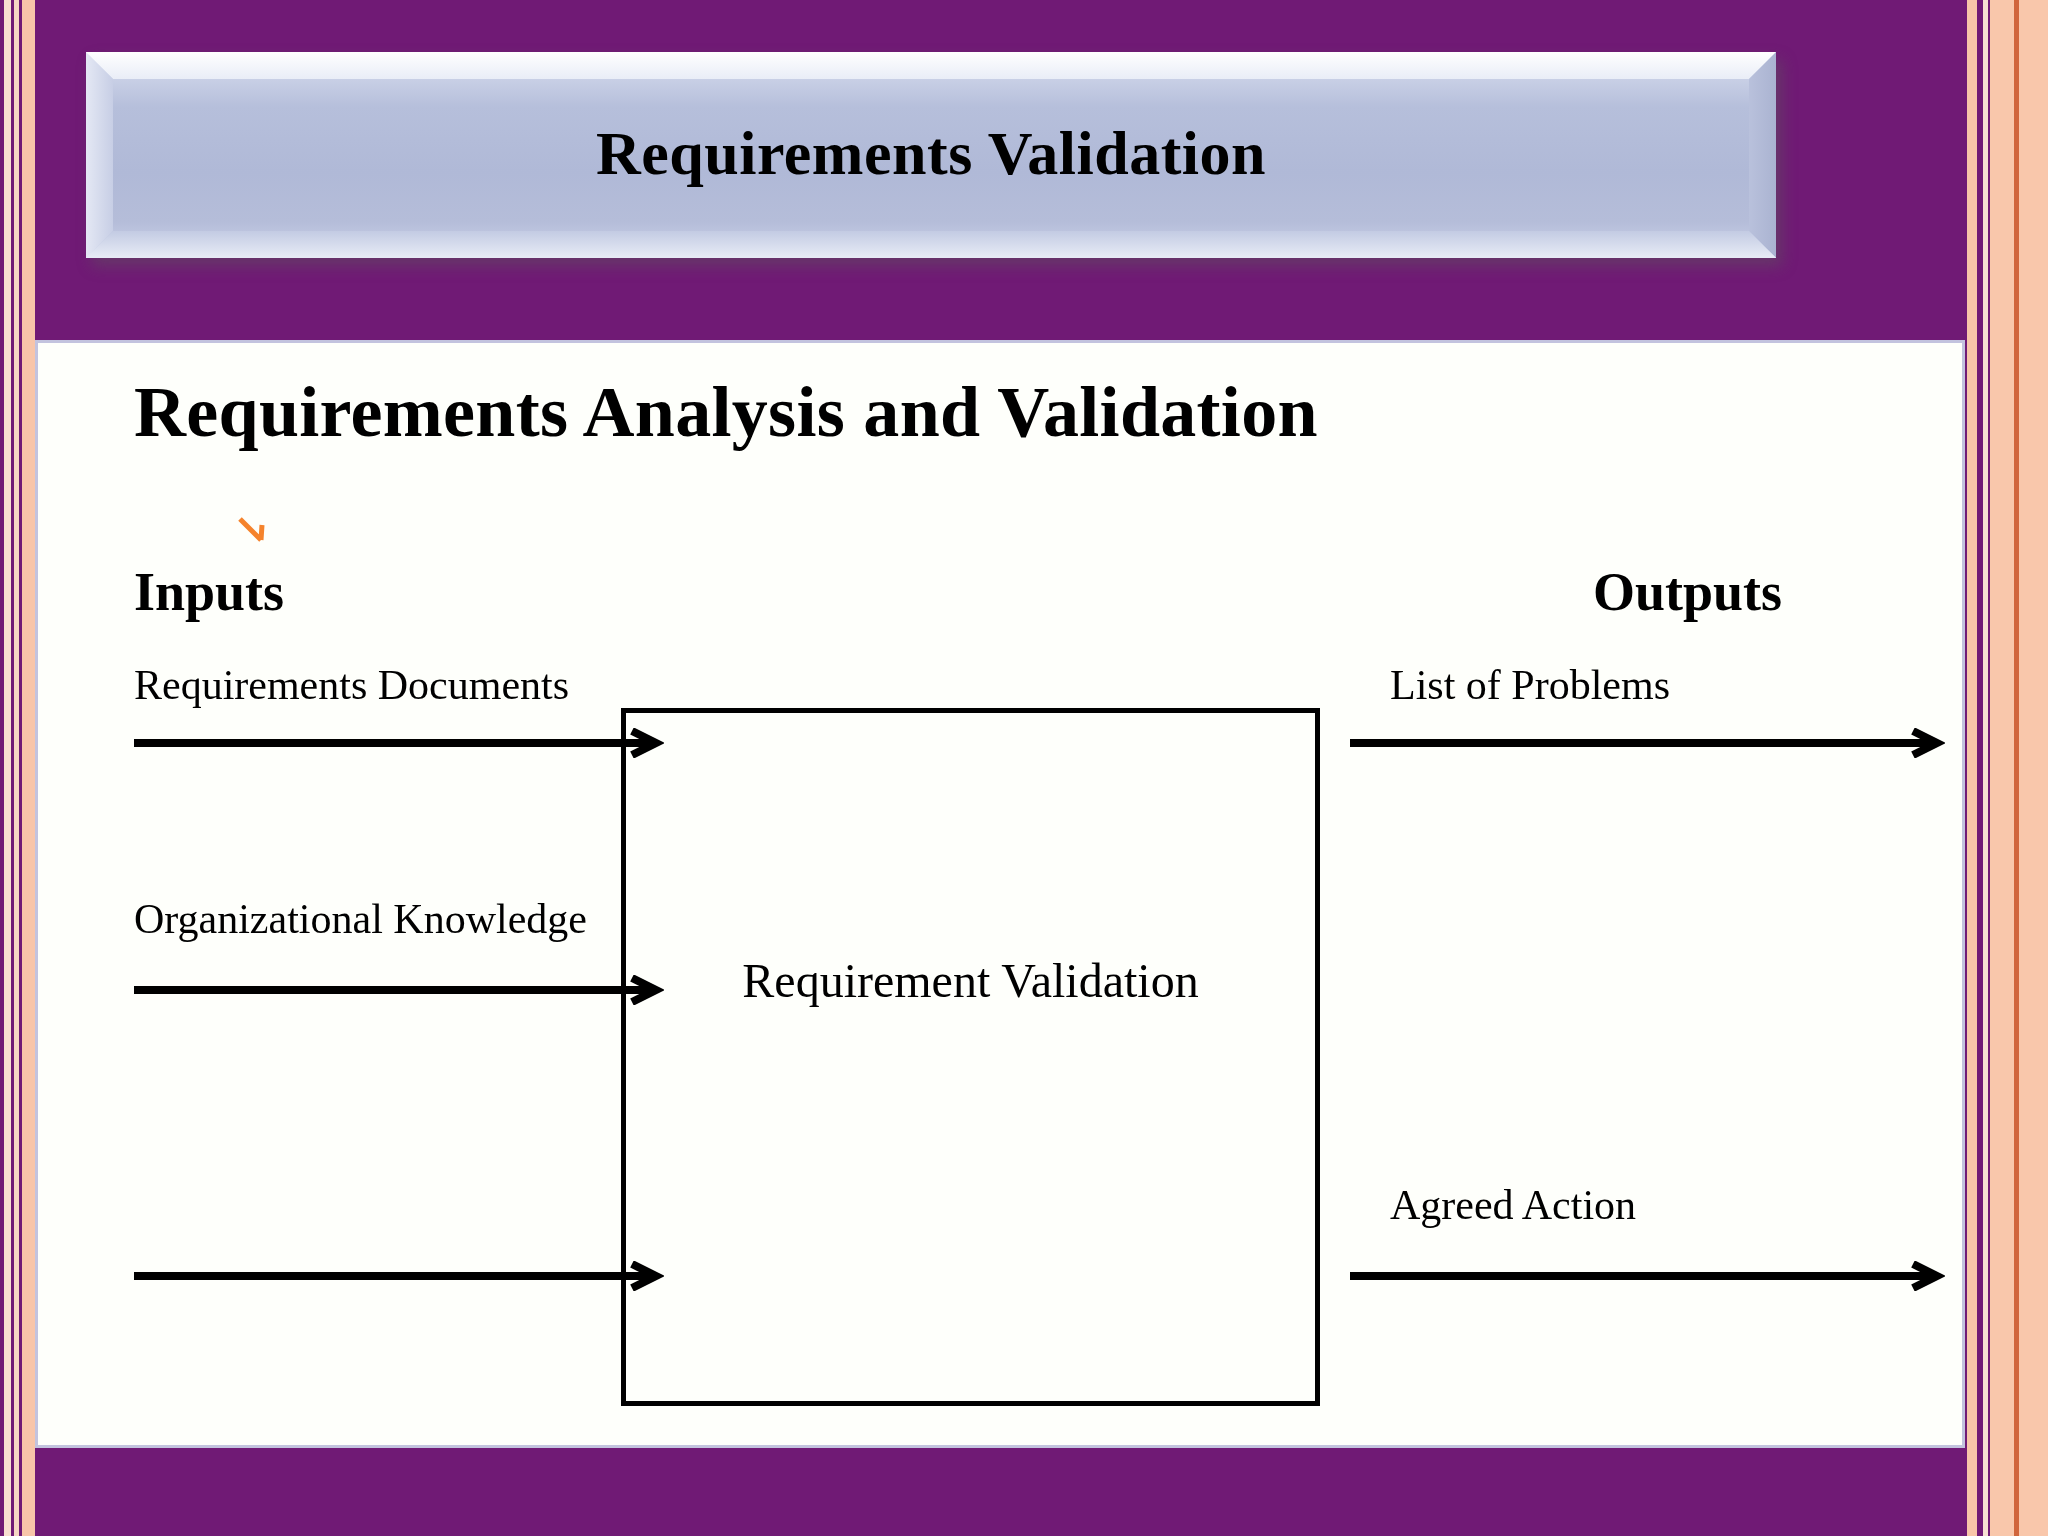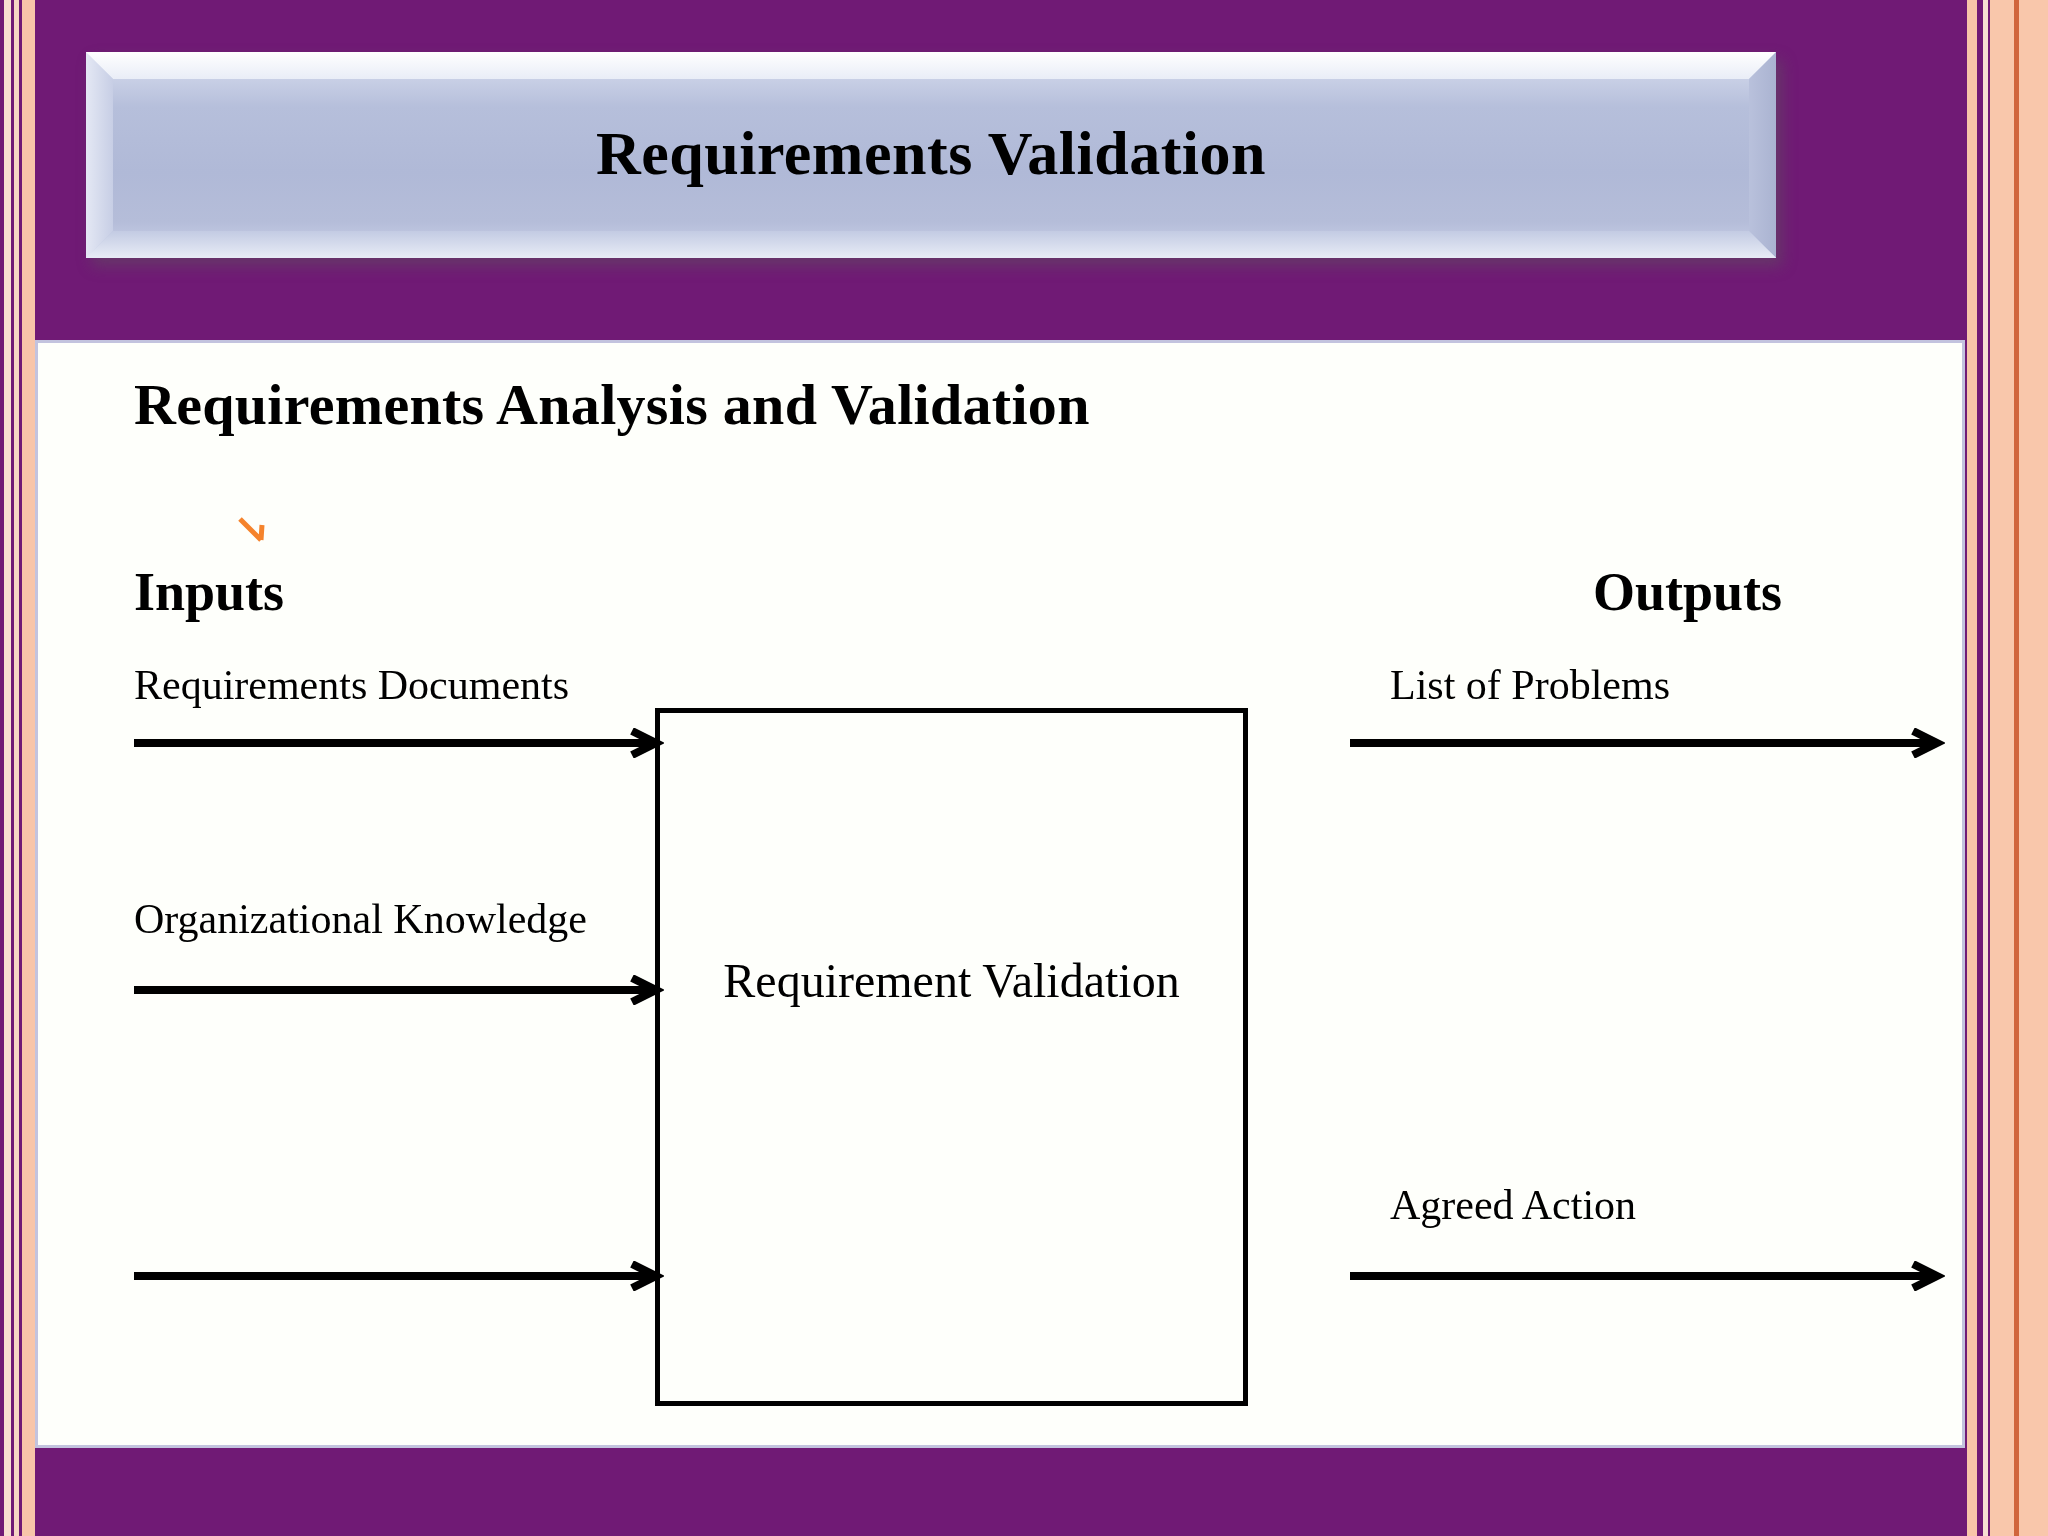--- a/index.html
+++ b/index.html
@@ -87,21 +87,21 @@
     left:35px; top:340px;
     width:1930px; height:1108px;
     background:#fefffb;
     border:3px solid #c3c3de;
   }
 
   #section-heading {
     position:absolute;
     left:96px; top:28px;
     font-weight:bold;
-    font-size:58px;
+    font-size:72px;
     color:#000;
     letter-spacing:.3px;
   }
 
   
   #bullet-mark {
     position:absolute;
     left:198px; top:172px;
     width:34px; height:34px;
   }
@@ -125,22 +125,22 @@
   }
   #lbl-req-docs   { left:96px;  top:318px; }
   #lbl-org-know   { left:96px;  top:552px; }
   #lbl-org-std    { left:96px;  top:838px; }
   #lbl-problems   { left:1352px; top:318px; }
   #lbl-agreed     { left:1352px; top:838px; }
 
   
   #process-box {
     position:absolute;
-    left:617px; top:365px;
-    width:593px; height:698px;
+    left:583px; top:365px;
+    width:699px; height:698px;
     border:5px solid #000;
     background:transparent;
   }
   #process-label {
     position:absolute;
     left:0; right:0; top:240px;
     text-align:center;
     font-size:48px;
     color:#000;
   }

